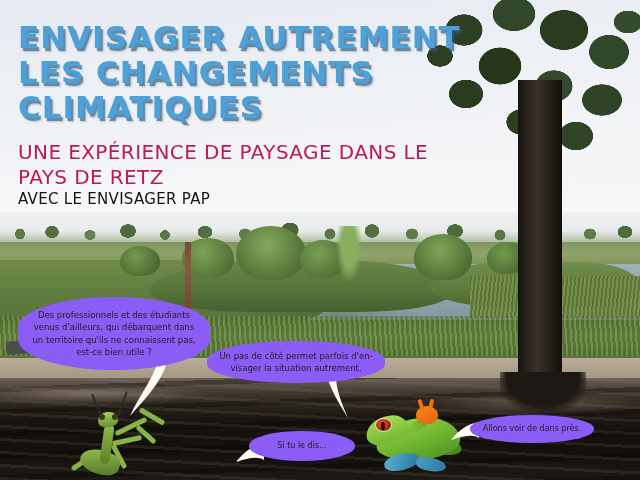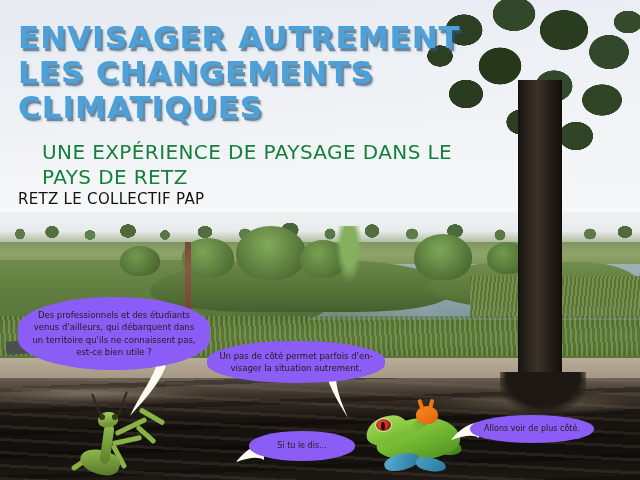--- a/index.html
+++ b/index.html
@@ -170,23 +170,22 @@
     font-weight:700; font-size:31px; line-height:35px;
     letter-spacing:1px;
     color:#4da1d8;
     text-shadow:2px 3px 0 rgba(42,88,122,.55), 3px 4px 2px rgba(42,88,122,.30);
     white-space:pre-line;
   }
   .subtitle{
     position:absolute; left:18px; top:140px; width:470px;
     font-family:"DejaVu Sans", sans-serif;
     font-weight:400; font-size:20px; line-height:25px;
-    letter-spacing:.4px; color:#15803d;
+    letter-spacing:.4px; color:#be185d;
     white-space:pre-line;
-    margin-left:24px;
   }
   .subtitle2{
     position:absolute; left:18px; top:190px; width:470px;
     font-family:"DejaVu Sans", sans-serif;
     font-weight:400; font-size:15px; line-height:18px;
     letter-spacing:.3px; color:#16120f;
   }
 
   
   .bubble{
@@ -302,21 +301,21 @@
   <div class="ground-streaks"></div>
   <div class="ground-light-l"></div>
   <div class="ground-light-r"></div>
   <div class="trunk-flare"></div>
 
   <div class="title">ENVISAGER AUTREMENT
 LES CHANGEMENTS
 CLIMATIQUES</div>
   <div class="subtitle">UNE EXPÉRIENCE DE PAYSAGE DANS LE
 PAYS DE RETZ</div>
-  <div class="subtitle2">RETZ LE COLLECTIF PAP</div>
+  <div class="subtitle2">AVEC LE ENVISAGER PAP</div>
 
   <div class="mantis">
     <div class="m-ant a1"></div>
     <div class="m-ant a2"></div>
     <div class="m-leg m-hind3"></div>
     <div class="m-leg m-hind1"></div>
     <div class="m-leg m-hind2"></div>
     <div class="m-part m-abdomen"></div>
     <div class="m-part m-thorax"></div>
     <div class="m-leg m-fore1"></div>
@@ -360,16 +359,16 @@
 est-ce bien utile ?</span>
   </div>
   <div class="bubble" id="bubble3">
     <span>Si tu le dis...</span>
   </div>
   <div class="bubble" id="bubble2">
     <span>Un pas de côté permet parfois d'en-
 visager la situation autrement.</span>
   </div>
   <div class="bubble" id="bubble4">
-    <span>Allons voir de plus côté.</span>
+    <span>Allons voir de dans près.</span>
   </div>
 
 </div>
 
 </body></html>

